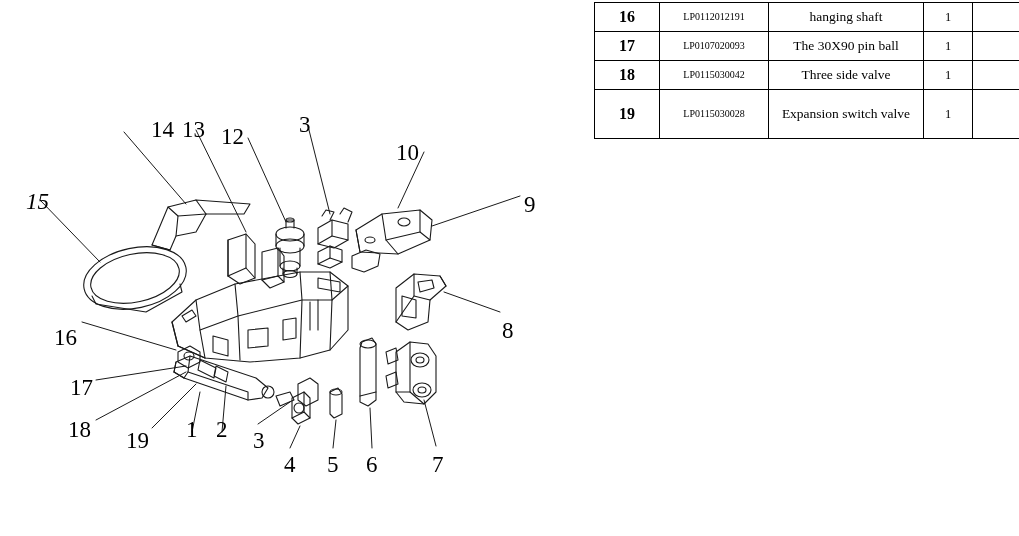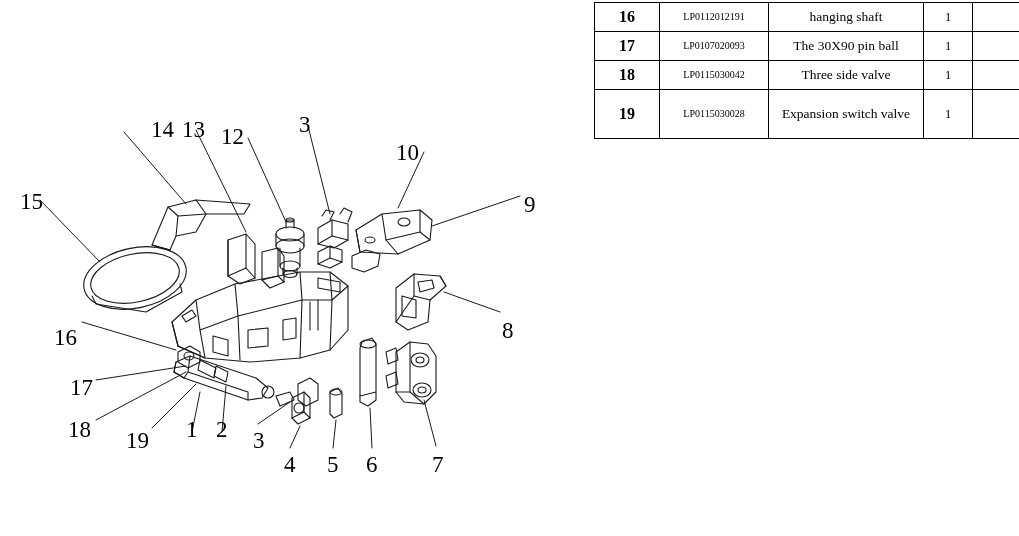--- a/index.html
+++ b/index.html
@@ -257,21 +257,21 @@
   <div class="leader-num" style="left:327px; top:452px;">5</div>
   <div class="leader-num" style="left:366px; top:452px;">6</div>
   <div class="leader-num" style="left:432px; top:452px;">7</div>
   <div class="leader-num" style="left:502px; top:318px;">8</div>
   <div class="leader-num" style="left:524px; top:192px;">9</div>
   <div class="leader-num" style="left:396px; top:140px;">10</div>
   <div class="leader-num" style="left:299px; top:112px;">3</div>
   <div class="leader-num" style="left:221px; top:124px;">12</div>
   <div class="leader-num" style="left:182px; top:117px;">13</div>
   <div class="leader-num" style="left:107px; top:117px;margin-left:44px;">14</div>
-  <div class="leader-num" style="left:20px;  top:189px;">15</div>
+  <div class="leader-num" style="left:26px;  top:189px;font-style:italic;">15</div>
   <div class="leader-num" style="left:54px;  top:325px;">16</div>
   <div class="leader-num" style="left:70px;  top:375px;">17</div>
   <div class="leader-num" style="left:68px;  top:417px;">18</div>
   <div class="leader-num" style="left:126px; top:428px;">19</div>
 
 </div>
 
 <div id="parts-table-wrap">
   <table class="parts-table">
     <tbody>

